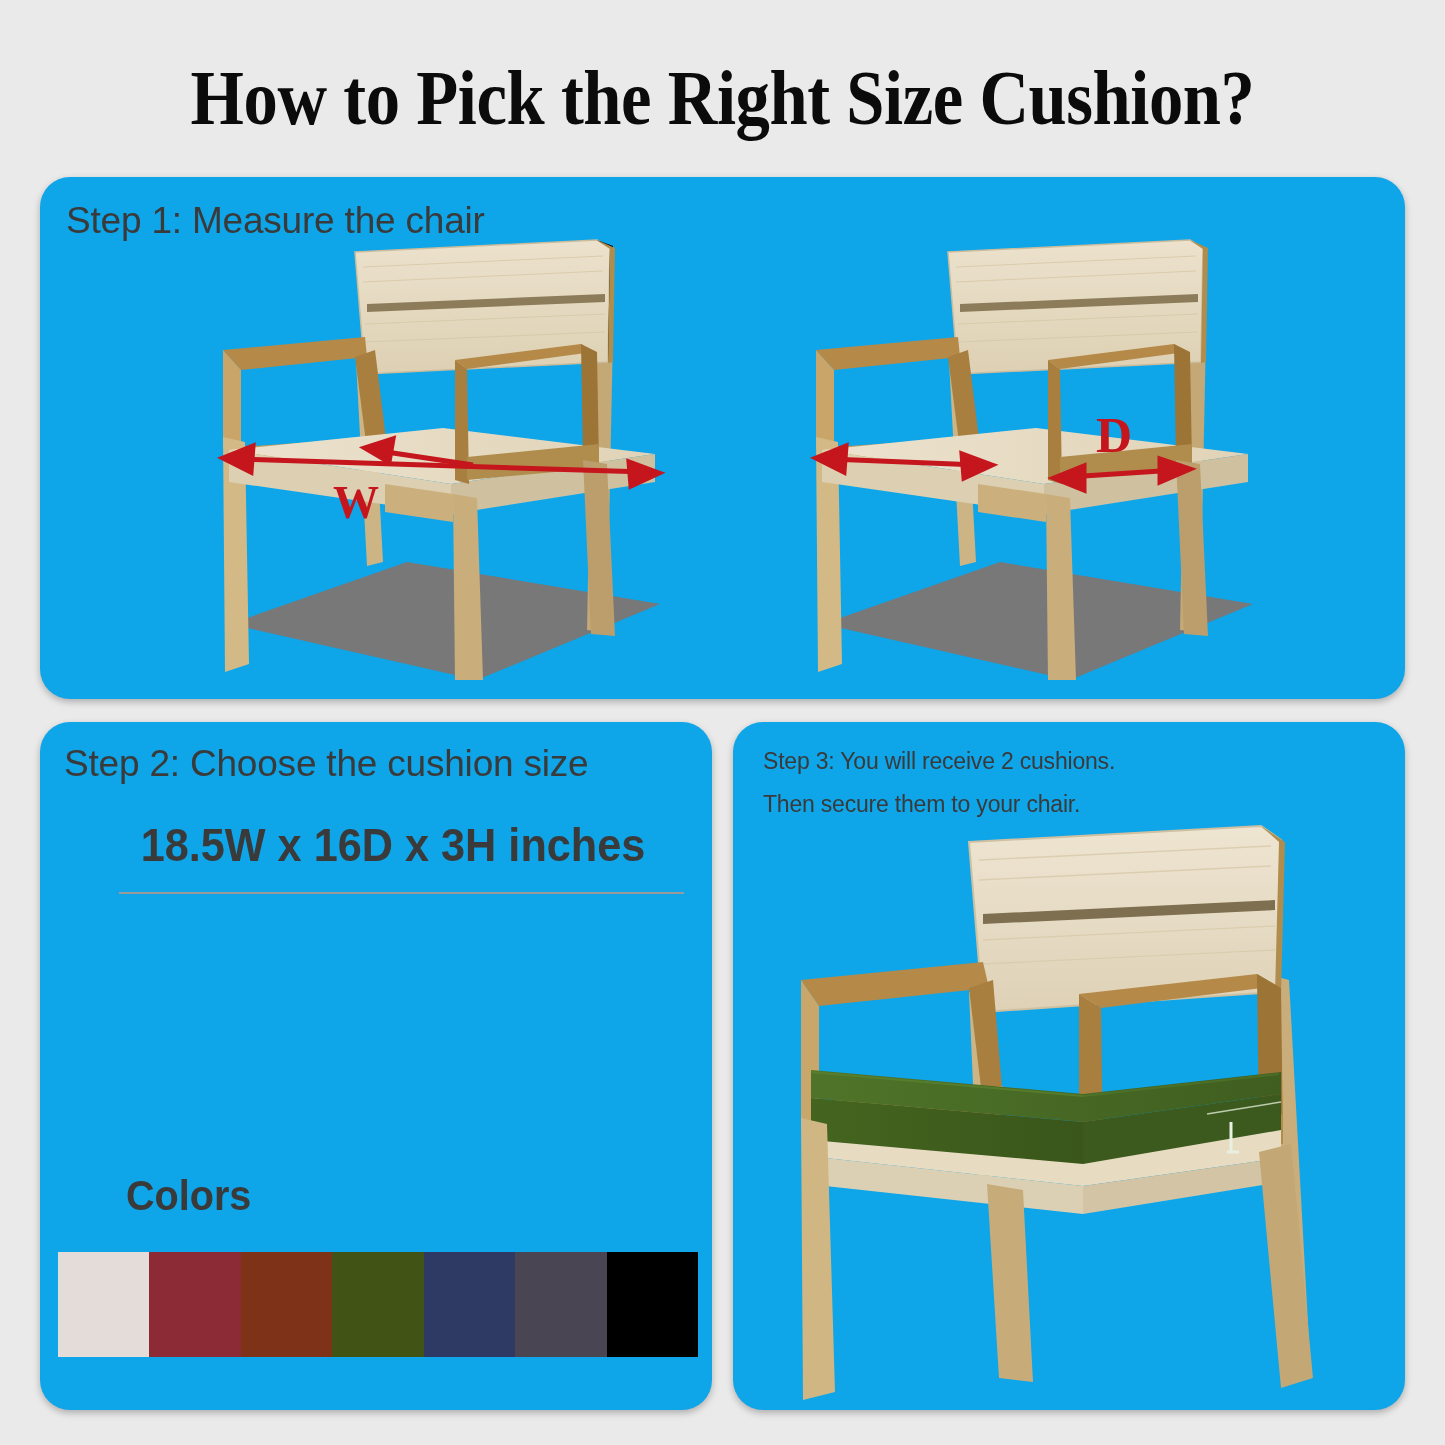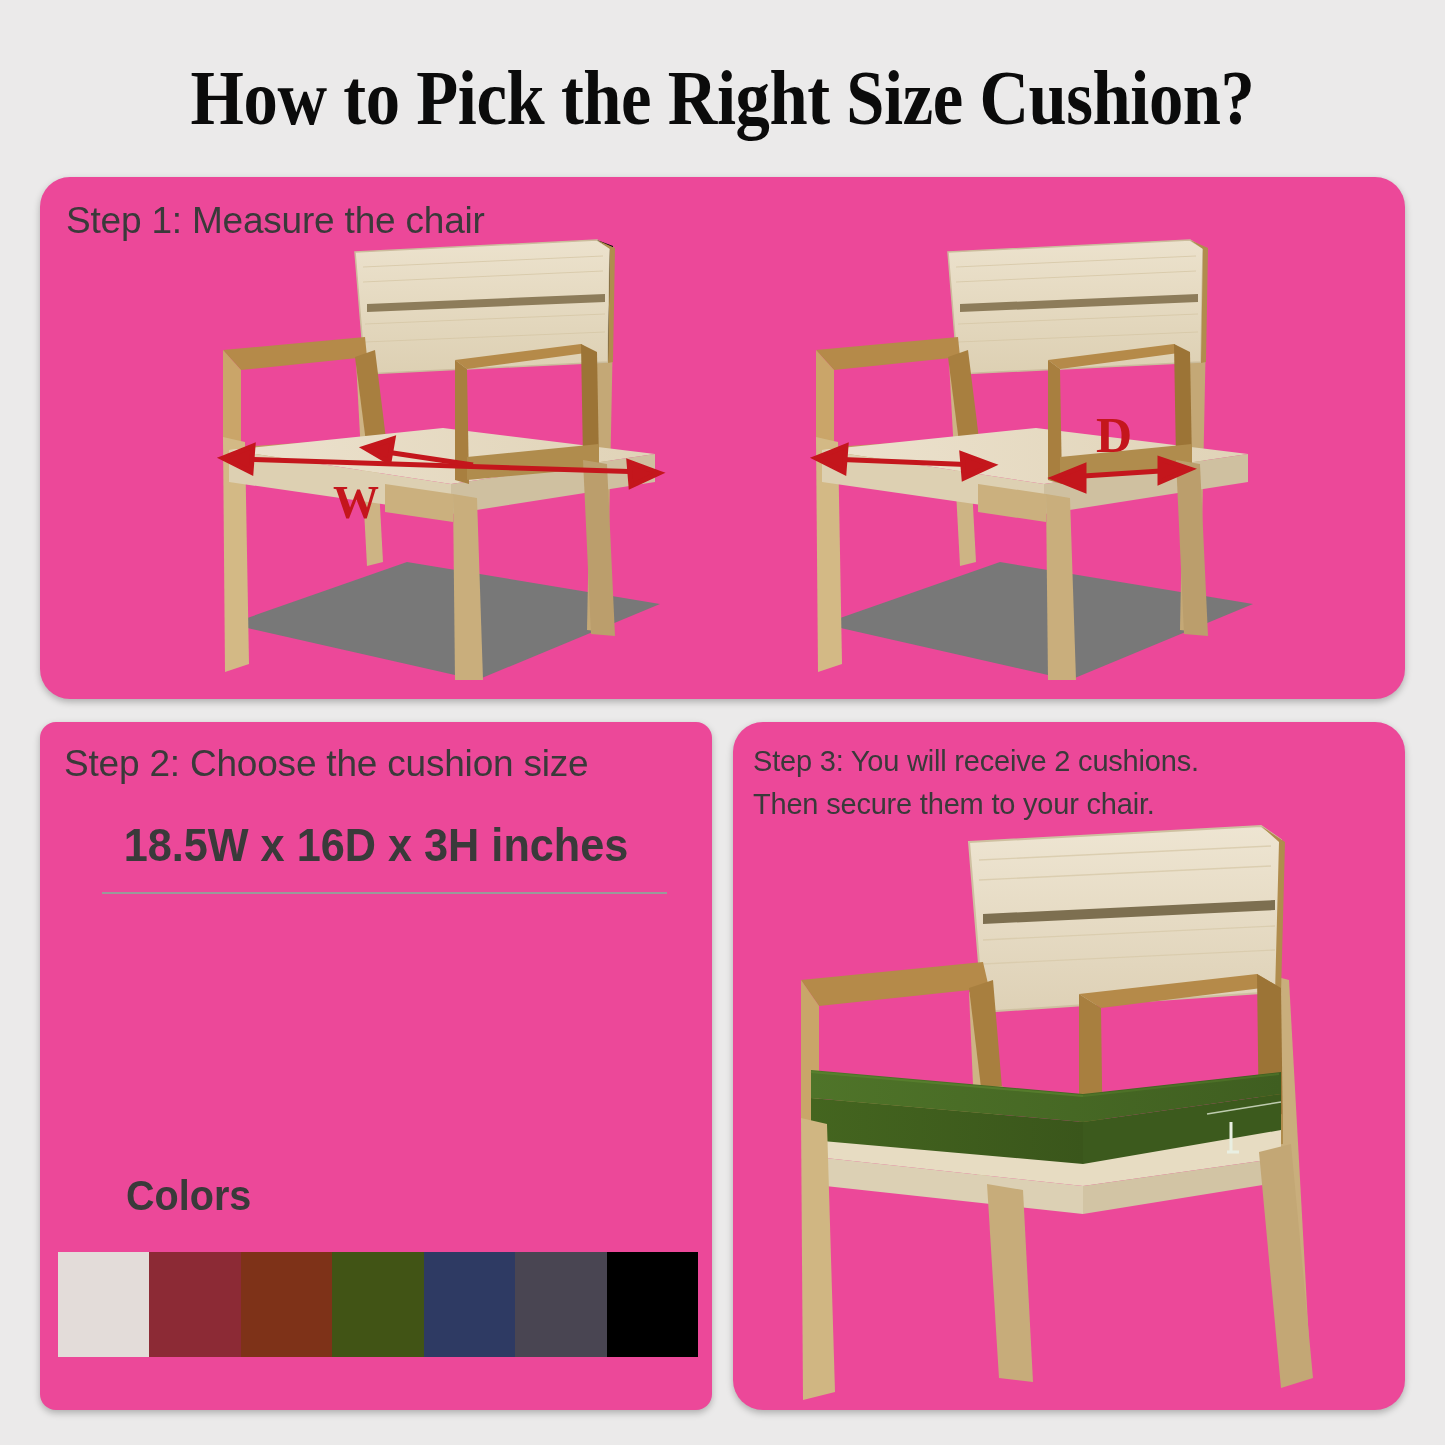--- a/index.html
+++ b/index.html
@@ -23,44 +23,44 @@
     letter-spacing:-0.5px;
     color:#0b0b0b;
     transform:scaleX(0.88);
     transform-origin:center center;
     white-space:nowrap;
   }
 
   
   .panel{
     position:absolute;
-    background:#ec4899;
+    background:#0ea5e9;
     border-radius:30px;
     box-shadow:0 3px 7px rgba(0,0,0,0.26);
     overflow:hidden;
   }
   #panel-step1{left:40px;  top:177px;  width:1365px; height:522px;}
-  #panel-step2{left:40px;  top:722px;  width:672px;  height:688px;border-radius:16px;}
+  #panel-step2{left:40px;  top:722px;  width:672px;  height:688px;}
   #panel-step3{left:733px; top:722px;  width:672px;  height:688px;}
 
   .step-head{
     position:absolute;
     font-family:"Liberation Sans", sans-serif;
     font-size:37px;
     line-height:44px;
     color:#3a3a3a;
     white-space:pre-line;
     letter-spacing:-0.2px;
   }
   #head1{left:26px;top:22px;}
   #head2{left:24px;top:20px;}
-  #head3{left:20px;top:18px;font-size:29px;line-height:43px;}
+  #head3{left:30px;top:18px;font-size:23px;line-height:43px;}
 
   
-  .size-list{position:absolute;left:0;top:92px;width:672px;}
+  .size-list{position:absolute;left:0;top:92px;width:672px;padding-left:17px;}
   .size-row{position:relative;height:88px;}
   .size-text{
     position:absolute;left:0;top:0;width:672px;
     text-align:center;
     font-family:"Liberation Sans", sans-serif;
     font-weight:bold;
     font-size:45px;
     line-height:62px;
     color:#3a3a3a;
     transform:scaleX(0.92);

